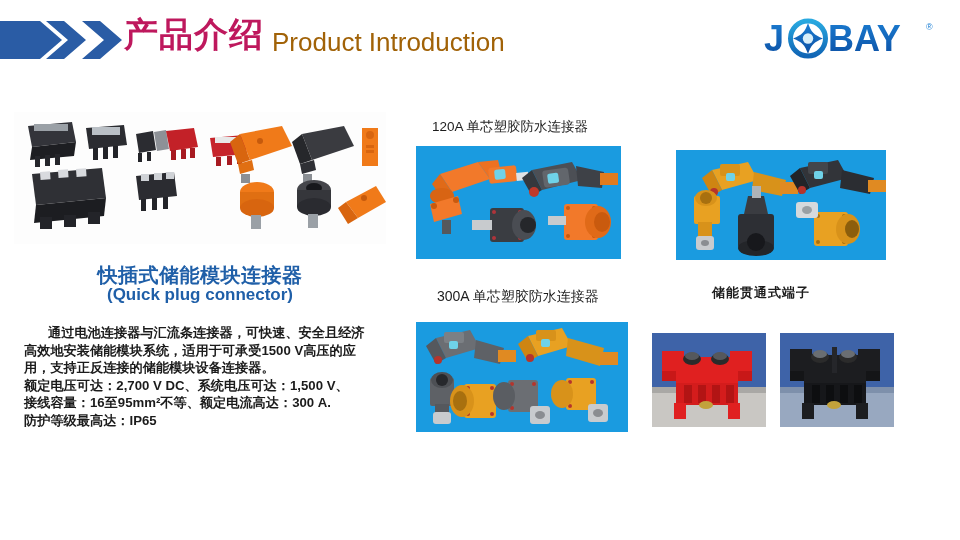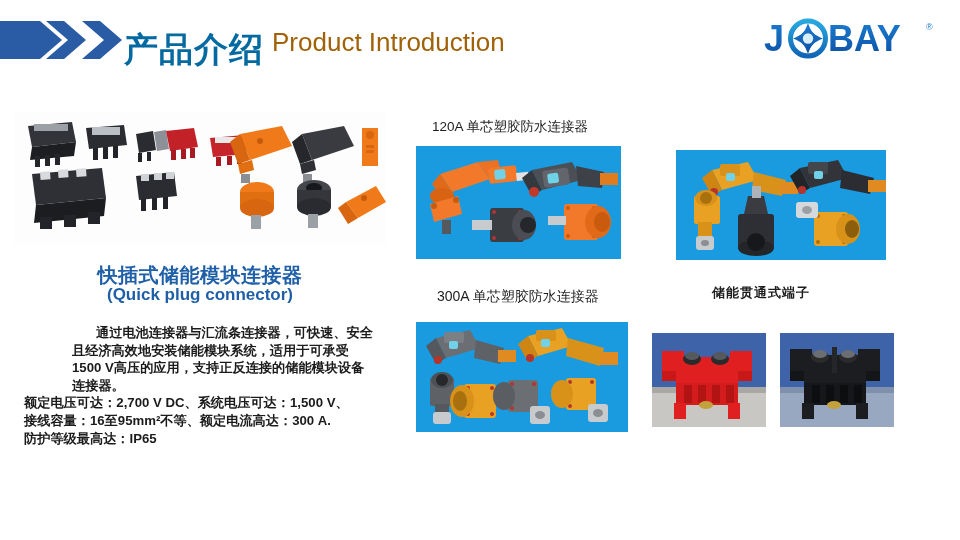--- a/index.html
+++ b/index.html
@@ -11,22 +11,22 @@
     overflow:hidden;
     position:relative;
   }
   .slide{position:relative;width:960px;height:540px;background:#fff;}
 
   
   .header{position:absolute;left:0;top:0;width:960px;height:78px;}
   .chev-wrap{position:absolute;left:0;top:19px;width:122px;height:42px;}
   .chev-wrap svg{display:block;}
   .title-cn{
-    position:absolute;left:124px;top:28px;
-    font-size:34px;font-weight:bold;color:#0369a1;
+    position:absolute;left:124px;top:13px;
+    font-size:34px;font-weight:bold;color:#be185d;
     letter-spacing:1px;line-height:42px;
     font-family:"Liberation Sans","DejaVu Sans",sans-serif;
     white-space:nowrap;
   }
   .title-en{
     position:absolute;left:272px;top:24px;
     font-size:26px;color:#a16207;font-weight:400;
     line-height:36px;white-space:nowrap;
   }
   .logo{position:absolute;right:14px;top:16px;width:190px;height:46px;}
@@ -45,21 +45,21 @@
   }
   .prod-title .cn{font-size:20px;display:block;letter-spacing:.5px;}
   .prod-title .en{font-size:17px;display:block;letter-spacing:0px;}
 
   .body-copy{
     position:absolute;left:24px;top:324px;width:350px;
     font-size:13.2px;line-height:17.6px;color:#1b1b1b;font-weight:bold;
     font-family:"Liberation Sans","DejaVu Sans",sans-serif;
   }
   .body-copy p{margin:0;}
-  .body-copy p.indent{text-indent:24px;margin-left:48px;}
+  .body-copy p.indent{text-indent:24px;}
 
   
   .cap{
     position:absolute;color:#1d1d1d;white-space:nowrap;
     font-family:"Liberation Sans","DejaVu Sans",sans-serif;
   }
   .cap-120{left:432px;top:118px;font-size:13.5px;}
   .cap-200{left:694px;top:118px;font-size:13.5px;}
   .cap-300{left:413px;top:288px;font-size:14px;margin-left:24px;}
   .cap-term{left:712px;top:284px;font-size:13px;font-weight:bold;letter-spacing:1px;}

